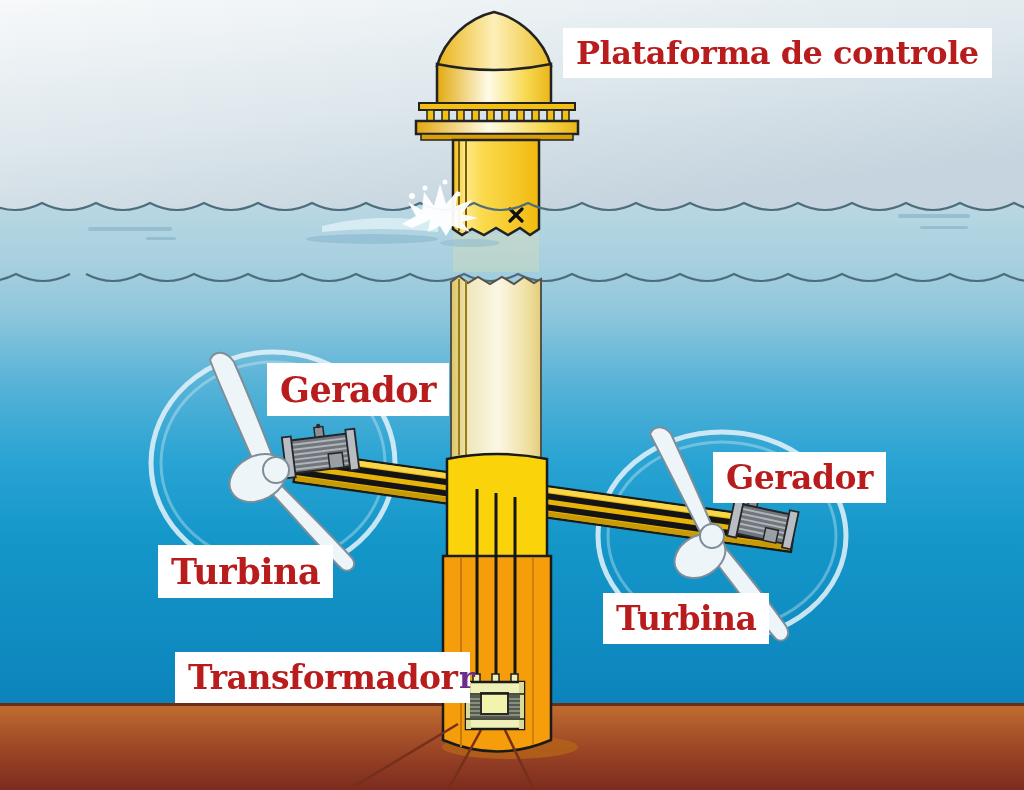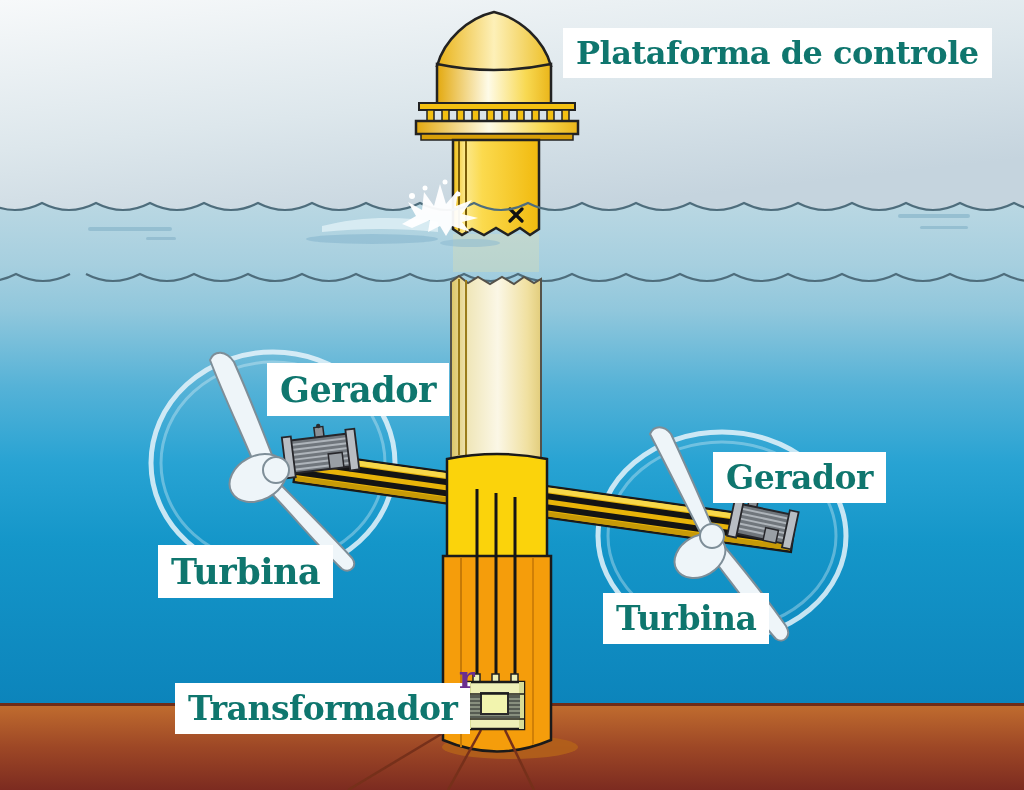--- a/index.html
+++ b/index.html
@@ -6,34 +6,34 @@
   .stage{
     position:relative;
     width:1024px;height:790px;
     overflow:hidden;
     font-family:"DejaVu Serif","Liberation Serif",serif;
   }
   .stage svg{position:absolute;left:0;top:0;display:block;}
   .diagram-label{
     position:absolute;
     background:#ffffff;
-    color:#0f766e;
+    color:#b91c1c;
     font-weight:700;
     line-height:1.0;
     padding:9px 13px;
     white-space:nowrap;
     letter-spacing:-0.5px;
     display:inline-block;
   }
   .lbl-platform   {left:563px; top:28px;  font-size:32px;}
   .lbl-gerador-l  {left:267px; top:363px; font-size:35px;}
   .lbl-turbina-l  {left:158px; top:545px; font-size:35px;}
   .lbl-gerador-r  {left:713px; top:452px; font-size:33px;}
   .lbl-turbina-r  {left:603px; top:593px; font-size:33px;}
-  .lbl-transform  {left:175px; top:683px; font-size:33px;}
+  .lbl-transform  {left:175px; top:652px; font-size:33px;}
   .stray-r{
     position:absolute;left:459px;top:663px;
     color:#6b2e8f;font-weight:700;font-size:30px;line-height:1;
     background:transparent;
   }
 </style>
 </head>
 <body>
 
 <div class="stage">

